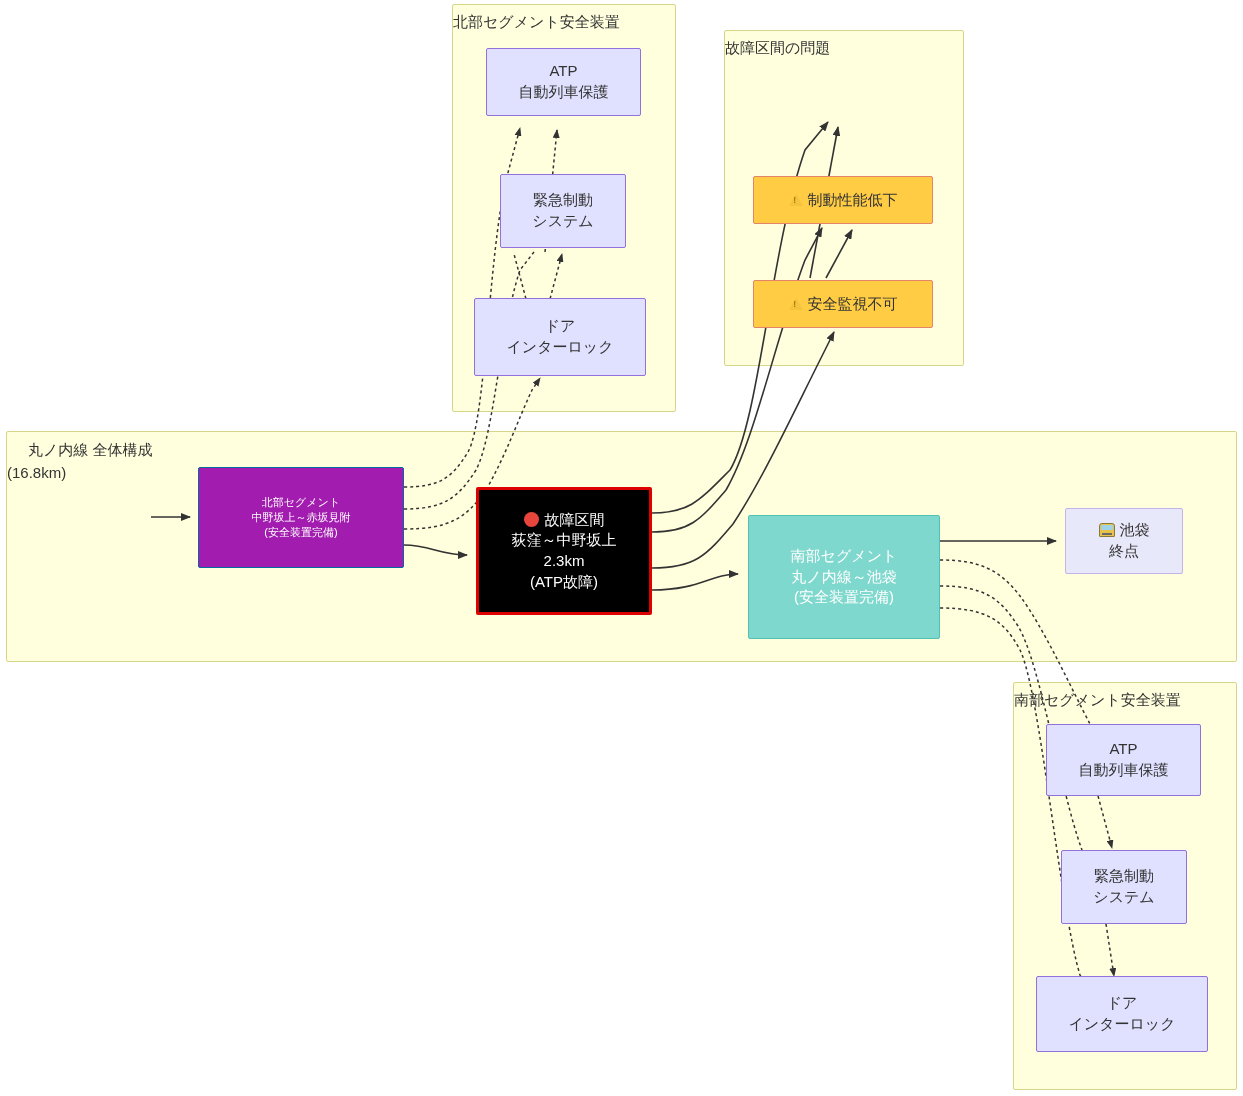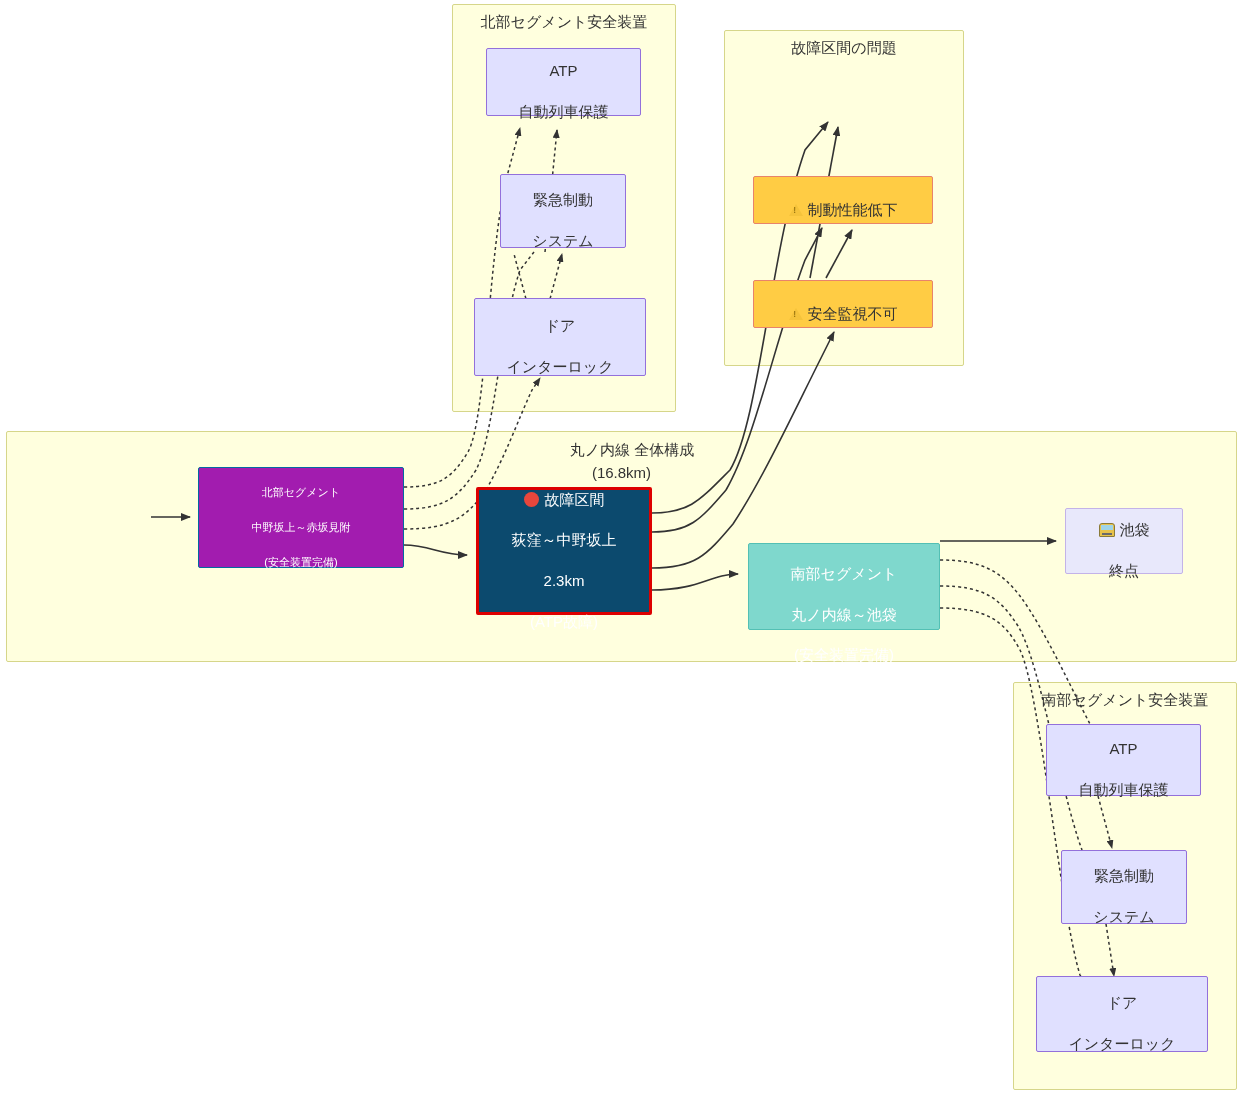--- a/index.html
+++ b/index.html
@@ -30,37 +30,36 @@
     background: #ffffde;
     border: 1px solid #d6d68a;
     border-radius: 2px;
     box-sizing: border-box;
   }
   .cluster-title {
     position: absolute;
     left: 0;
     right: 0;
     top: 8px;
-    text-align: center;
     font-size: 15px;
     color: #333333;
     white-space: nowrap;
   }
   .node {
     position: absolute;
     box-sizing: border-box;
     display: flex;
     flex-direction: column;
     align-items: center;
     justify-content: center;
     text-align: center;
     line-height: 1.38;
     border-radius: 2px;
   }
-  .node .ln { display: block; white-space: nowrap; margin-top: 20px; }
+  .node .ln { display: block; white-space: nowrap; }
   .node-device {
     background: #e0e0ff;
     border: 1px solid #9370db;
     color: #333333;
     font-size: 15px;
   }
   .node-station {
     background: #e8e8fb;
     border: 1px solid #c3b3e8;
     color: #333333;
@@ -72,21 +71,21 @@
     color: #ffffff;
     font-size: 11px;
   }
   .node-segment-south {
     background: #7fd8cd;
     border: 1px solid #53c0b4;
     color: #ffffff;
     font-size: 15px;
   }
   .node-failure {
-    background: #0c4a6e;
+    background: #000000;
     border: 3px solid #dd0000;
     color: #ffffff;
     font-size: 15px;
   }
   .node-issue {
     background: #ffcc44;
     border: 1px solid #e8836b;
     color: #333333;
     font-size: 15px;
   }
@@ -255,21 +254,21 @@
 
   <div class="node node-failure" style="left:476px; top:487px; width:176px; height:128px;">
     <span class="ln">
       <span class="red-dot"></span><span>故障区間</span>
     </span>
     <span class="ln">荻窪～中野坂上</span>
     <span class="ln">2.3km</span>
     <span class="ln">(ATP故障)</span>
   </div>
 
-  <div class="node node-segment-south" style="left:748px; top:543px; width:192px; height:87px;justify-content:space-between;">
+  <div class="node node-segment-south" style="left:748px; top:515px; width:192px; height:124px;">
     <span class="ln">南部セグメント</span>
     <span class="ln">丸ノ内線～池袋</span>
     <span class="ln">(安全装置完備)</span>
   </div>
 
   <div class="node node-station" style="left:1065px; top:508px; width:118px; height:66px;">
     <span class="ln">
       <span class="train-ico"></span><span>池袋</span>
     </span>
     <span class="ln">終点</span>

